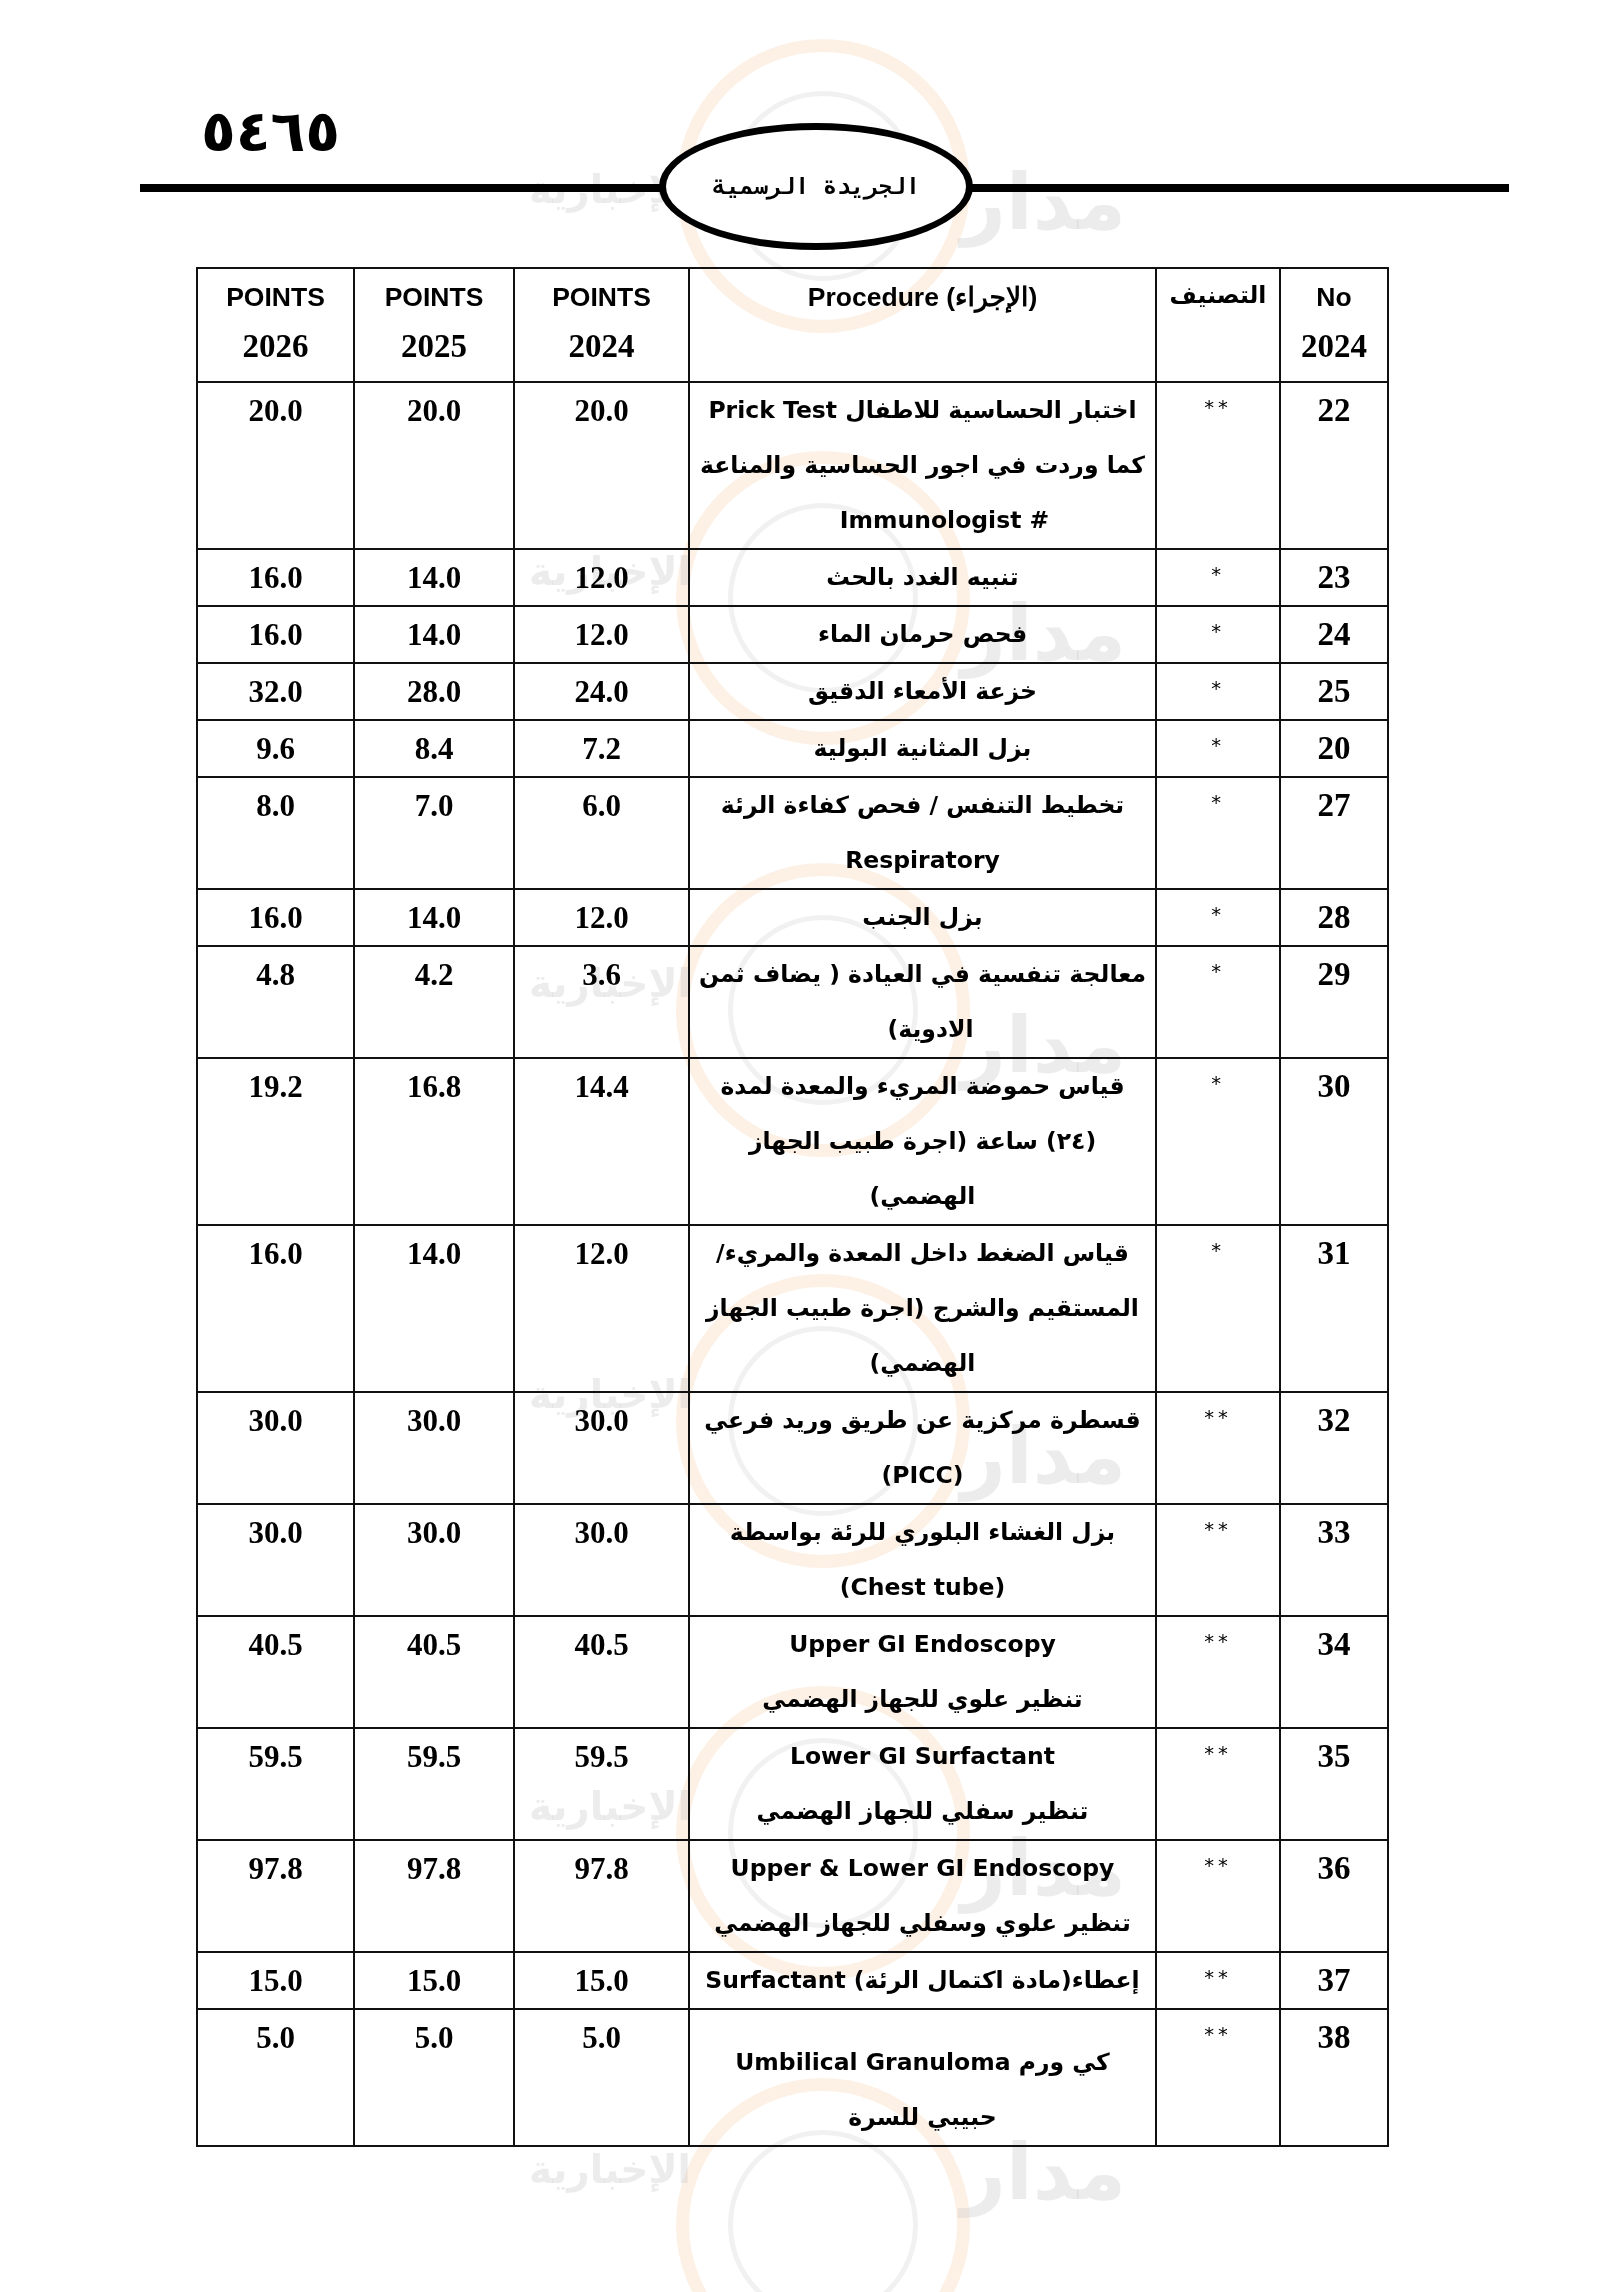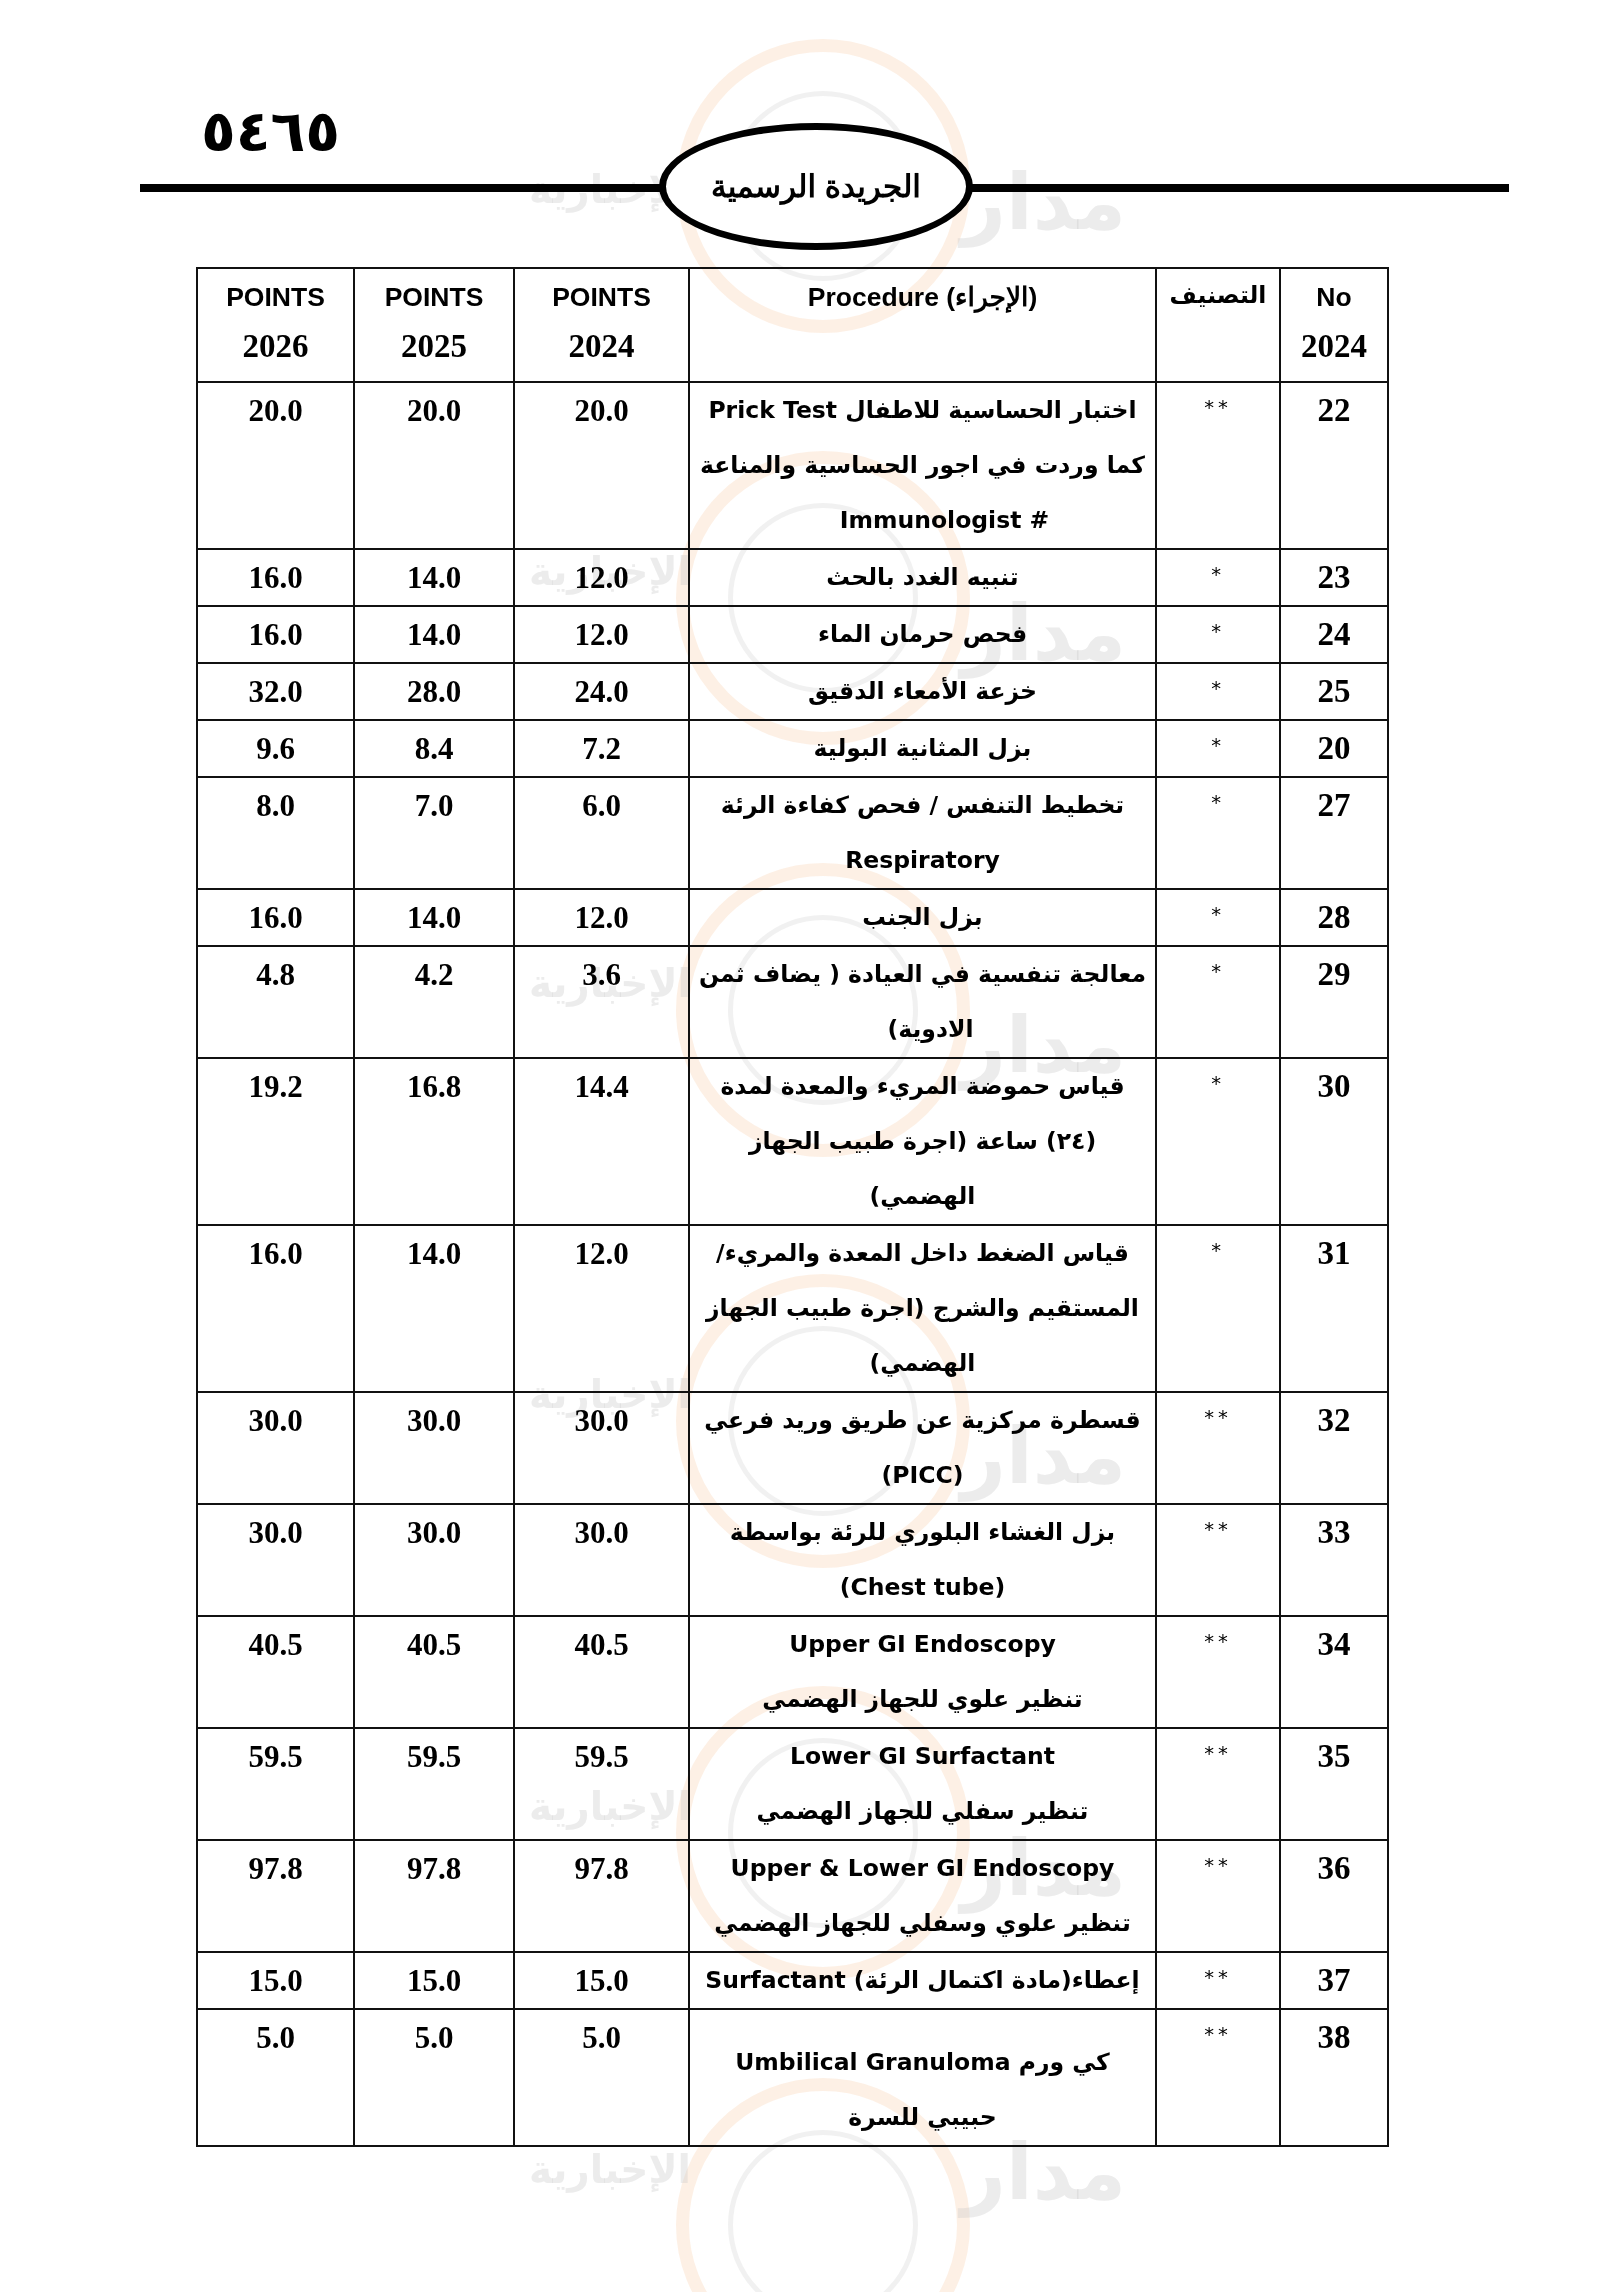--- a/index.html
+++ b/index.html
@@ -8,21 +8,21 @@
   
   .wm { position: absolute; pointer-events: none; z-index: 0; }
   .wm-clock { width: 294px; height: 294px; border-radius: 50%; border: 13.7px solid rgba(245,170,110,0.18); box-sizing: border-box; }
   .wm-clock::after { content: ""; position: absolute; left: 39px; top: 39px; right: 39px; bottom: 39px; border-radius: 50%; border: 5.9px solid rgba(200,200,200,0.25); }
   .wm-text { color: rgba(200,200,200,0.35); font-weight: bold; font-family: "DejaVu Sans", sans-serif; }
 
   .page-number { position: absolute; left: 201px; top: 98px; font-size: 57px; font-weight: bold; letter-spacing: 13.7px; font-family: "DejaVu Sans", sans-serif; z-index: 2; direction: rtl; }
 
   .header-rule { position: absolute; left: 140px; top: 184px; width: 1369px; height: 7.8px; background: #000; z-index: 1; }
   .header-oval { position: absolute; left: 659px; top: 123px; width: 314px; height: 127px; border: 7.8px solid #000; border-radius: 50%; background: #fff; box-sizing: border-box; display: flex; align-items: center; justify-content: center; z-index: 2; }
-  .header-oval span { font-size: 31px; font-weight: bold; font-family: Liberation Sans, sans-serif; direction: rtl; }
+  .header-oval span { font-size: 23px; font-weight: bold; font-family: Liberation Mono, monospace; direction: rtl; }
 
   table.fees { position: absolute; left: 196px; top: 267px; border-collapse: collapse; z-index: 2; table-layout: fixed; }
   table.fees td, table.fees th { border: 2.9px solid #111; vertical-align: top; padding: 0; }
   .c-2026 { width: 157px; } .c-2025 { width: 160px; } .c-2024 { width: 175px; }
   .c-proc { width: 467px; } .c-class { width: 124px; } .c-no { width: 108px; }
 
   .hdr { text-align: center; margin-top: 7px; }
   .hdr .l1 { font-family: "Liberation Sans", sans-serif; font-weight: bold; font-size: 26.5px; margin-top: 11.8px; line-height: 33px; }
   .hdr .l2 { font-family: "Liberation Serif", serif; font-weight: bold; font-size: 33px; line-height: 49px; margin-top: 7.8px; }
   .hdr .ar { font-family: "DejaVu Sans", sans-serif; font-weight: bold; font-size: 23.5px; margin-top: 11.8px; direction: rtl; }

